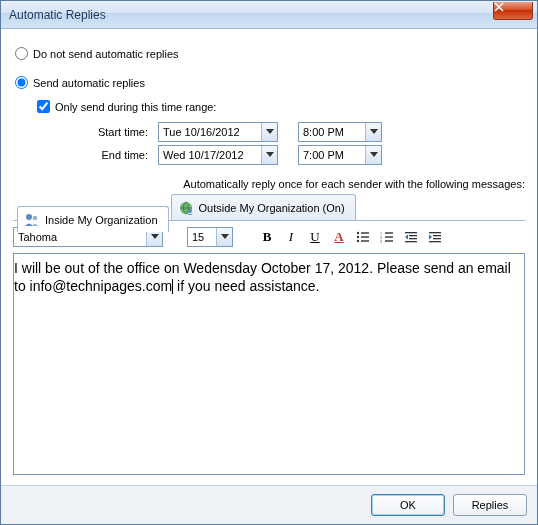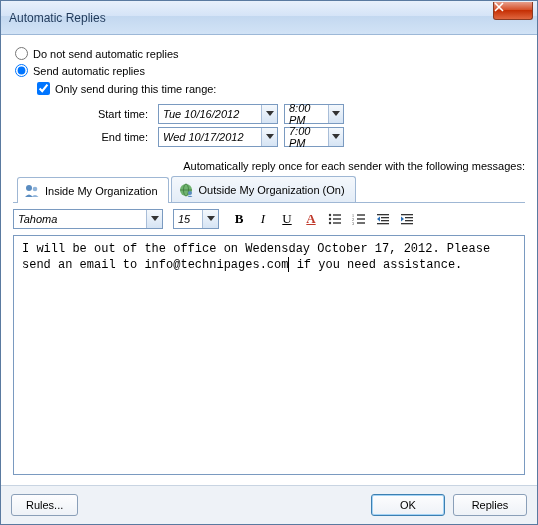--- a/index.html
+++ b/index.html
@@ -7,21 +7,21 @@
   margin: 0;
   font-family: "Segoe UI", Tahoma, sans-serif;
   font-size: 11px;
   background: #fff;
   width: 538px;
   height: 525px;
   overflow: hidden;
 }
 .window { border: 1px solid #5a7aa0; width: 538px; height: 525px; display: flex; flex-direction: column; }
 .titlebar {
-  height: 34px;
+  height: 28px;
   background: linear-gradient(to bottom, #e8f0fb 0%, #d5e4f7 45%, #c3d8f0 46%, #d2e3f6 100%);
   border-bottom: 1px solid #9db8d7;
   display: flex;
   align-items: center;
   padding: 0 4px 0 8px;
   position: relative;
 }
 .titlebar-title { color: #1f395a; font-size: 12px; }
 .close-btn {
   position: absolute;
@@ -32,36 +32,35 @@
   border-top: none;
   border-radius: 0 0 3px 3px;
   color: #fff;
   text-align: center;
   line-height: 14px;
   font-size: 10px;
   font-weight: bold;
   cursor: pointer;
 }
 .body { flex: 1; background: #fff; padding: 10px 12px 10px 12px; display: flex; flex-direction: column; }
-.radio-row { display: flex; align-items: center; margin: 2px 0; }
+.radio-row { display: flex; align-items: center; margin: 8px 0; }
 .radio-row input { margin: 0 5px 0 2px; }
 .check-row { display: flex; align-items: center; margin: 3px 0 6px 24px; }
 .check-row input { margin: 0 5px 0 0; }
 .time-grid { margin-left: 70px; }
 .time-row { display: flex; align-items: center; margin: 3px 0; }
 .time-label { width: 75px; text-align: right; padding-right: 10px; }
 .combo {
   display: inline-flex; align-items: center;
   border: 1px solid #7a9ac0; background: #fff;
-  height: 20px; padding: 0 0 0 4px; margin-right: 6px;
+  height: 20px; padding: 0 0 0 4px; margin-right: 20px;
   font-size: 11px;
-  font-style: italic;
 }
 .combo-date { width: 120px; }
-.combo-time { width: 60px; }
+.combo-time { width: 84px; }
 .combo-btn {
   width: 16px; height: 18px; margin-left: auto;
   background: linear-gradient(#f4f8fc,#d6e4f4);
   border-left: 1px solid #a8bdd8;
   display: flex; align-items: center; justify-content: center;
 }
 .section-label { margin: 10px 0 4px 16px; text-align: right; }
 .tabs {
   display: flex; align-items: flex-end;
   border-bottom: 1px solid #9fb7d4;
@@ -74,21 +73,21 @@
   border-bottom: none;
   border-radius: 3px 3px 0 0;
   background: linear-gradient(#f4f8fc,#e3ecf7);
   font-size: 11px;
   height: 26px;
   cursor: pointer;
 }
 .tab.active {
   background: #fff;
   position: relative;
-  top: 1px;
+  top: 12px;
   text-align: right;
 }
 .tab-icon { width: 16px; height: 16px; }
 .toolbar {
   display: flex; align-items: center; gap: 4px;
   padding: 6px 0 6px 0;
 }
 .font-combo { width: 150px; }
 .size-combo { width: 46px; }
 .tool-btn {
@@ -98,23 +97,23 @@
   font-family: "Times New Roman", serif;
   font-size: 13px;
 }
 .tool-btn.bold { font-weight: bold; }
 .tool-btn.italic { font-style: italic; }
 .tool-btn.underline { text-decoration: underline; }
 .tool-btn.color { color: #c0392b; font-weight: bold; text-decoration: underline; text-decoration-color: #c0392b; }
 .editor {
   flex: 1;
   border: 1px solid #7a9ac0;
-  padding: 6px 8px;
-  font-family: Liberation Mono, monospace;
-  font-size: 12px;
+  padding: 6px 0;
+  font-family: Liberation Sans, sans-serif;
+  font-size: 14px;
   line-height: 1.25;
   overflow: auto;
   min-height: 180px;
 }
 .caret {
   display: inline-block;
   width: 0;
   border-left: 1px solid #000;
   height: 15px;
   vertical-align: text-bottom;
@@ -293,18 +292,17 @@
           <rect x="1" y="11" width="12" height="1.3" fill="#333"></rect>
           <path d="M1 4.5 L4 7 L1 9.5 Z" fill="#2a6db3"></path>
         </svg>
       </div>
     </div>
 
     <div class="editor"><span>I will be out of the office on Wedensday October 17, 2012. Please send an email to info@technipages.com</span><span class="caret"></span><span> if you need assistance.</span></div>
   </div>
 
   <div class="footer">
-    <button class="btn">Rules...</button>
     <div class="spacer"></div>
     <button class="btn default" style="min-width:74px;margin-right:8px">OK</button>
     <button class="btn" style="min-width:74px">Replies</button>
   </div>
 </div>
 
 </body></html>

